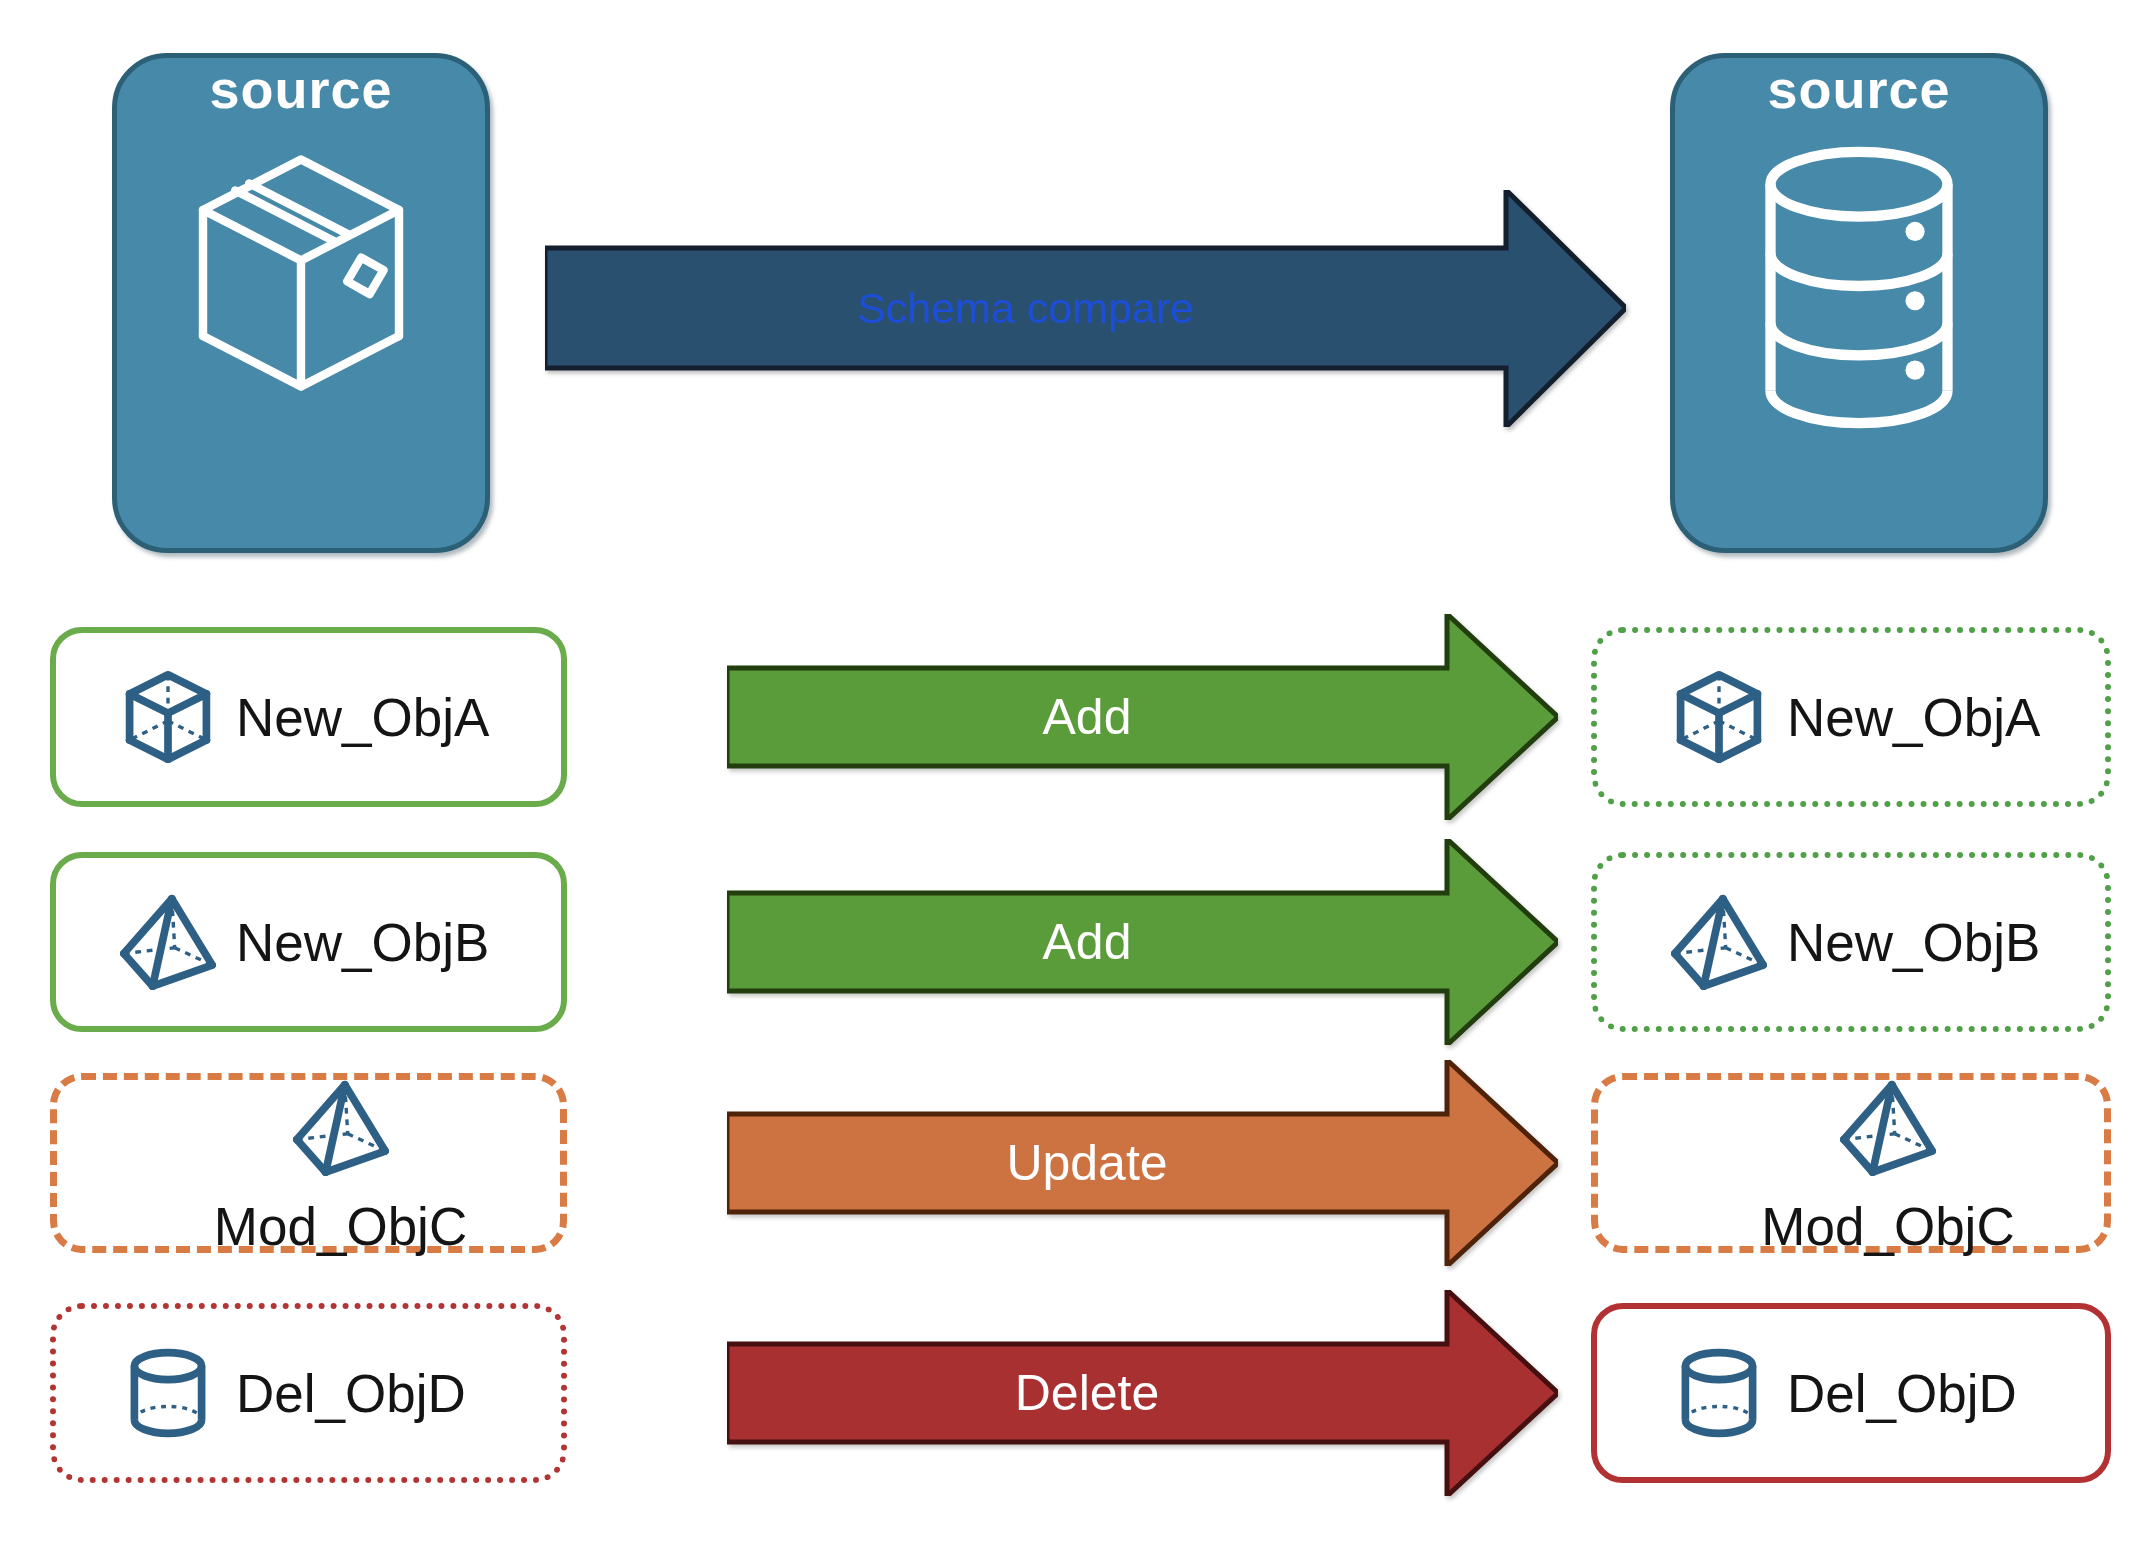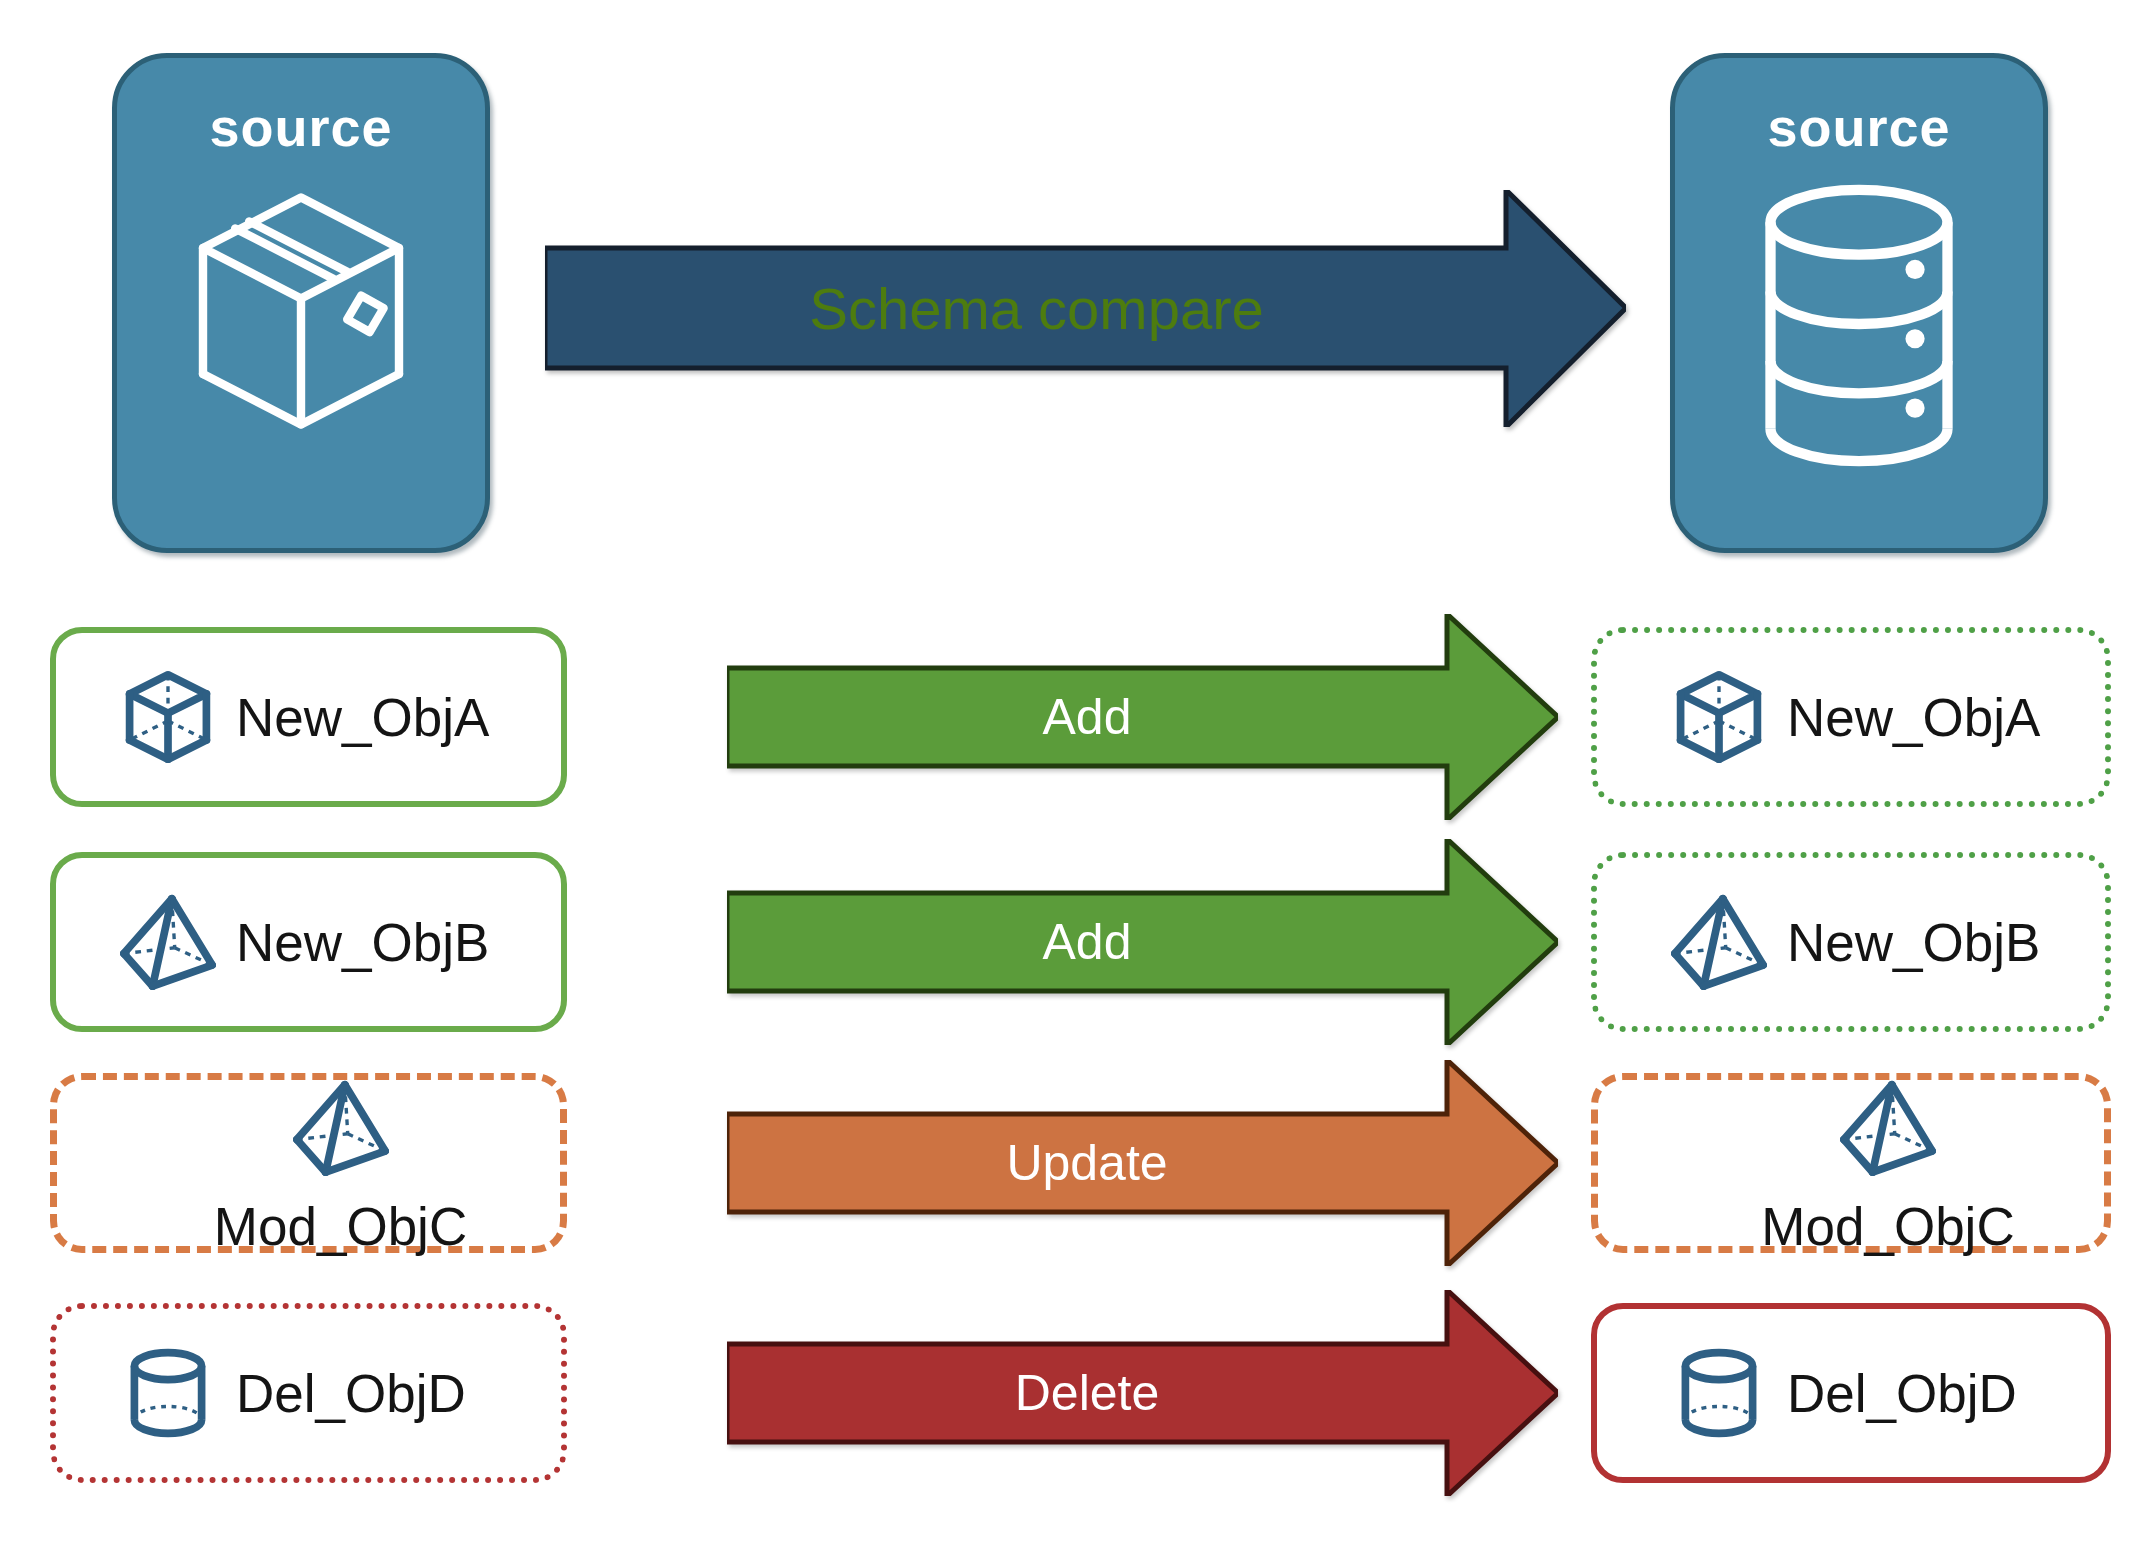--- a/index.html
+++ b/index.html
@@ -17,33 +17,33 @@
     background:var(--node-fill);
     border:5px solid var(--node-border);
     border-radius:55px;
     box-sizing:border-box;
     display:flex;flex-direction:column;align-items:center;
     box-shadow:3px 4px 4px rgba(30,55,70,.35);
   }
   #source-node{left:112px;}
   #target-node{left:1670px;}
   .node-title{
-    margin-top:38px;font-size:54px;font-weight:bold;color:#ffffff;
+    font-size:54px;font-weight:bold;color:#ffffff;
     letter-spacing:1px;
   }
   .node-icon{margin-top:20px;color:#ffffff;}
 
   
   .flow-arrow{position:absolute;left:545px;top:190px;width:1081px;height:237px;}
   .flow-arrow svg{display:block;filter:drop-shadow(2px 3px 2px rgba(0,0,0,.25));}
   .flow-arrow polygon{fill:var(--flow-fill);stroke:var(--flow-border);stroke-width:5;}
   .flow-arrow-label{
     position:absolute;left:0;top:58px;width:961px;height:120px;
     display:flex;align-items:center;justify-content:center;
-    color:#4d7c0f;font-size:58px;padding-left:11px;
+    color:#1d4ed8;font-size:43px;
   }
 
   
   .obj-box{
     position:absolute;height:180px;width:517px;
     border-radius:32px;box-sizing:border-box;background:#ffffff;
     display:flex;align-items:center;
     padding-left:64px;gap:20px;
   }
   .obj-box.right{left:1591px;width:520px;padding-left:74px;}

